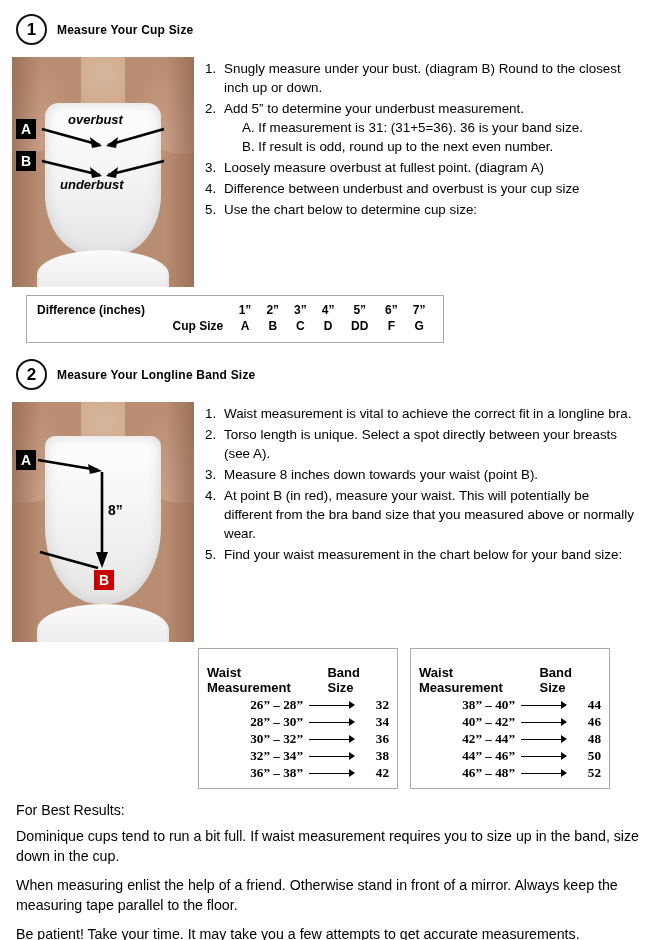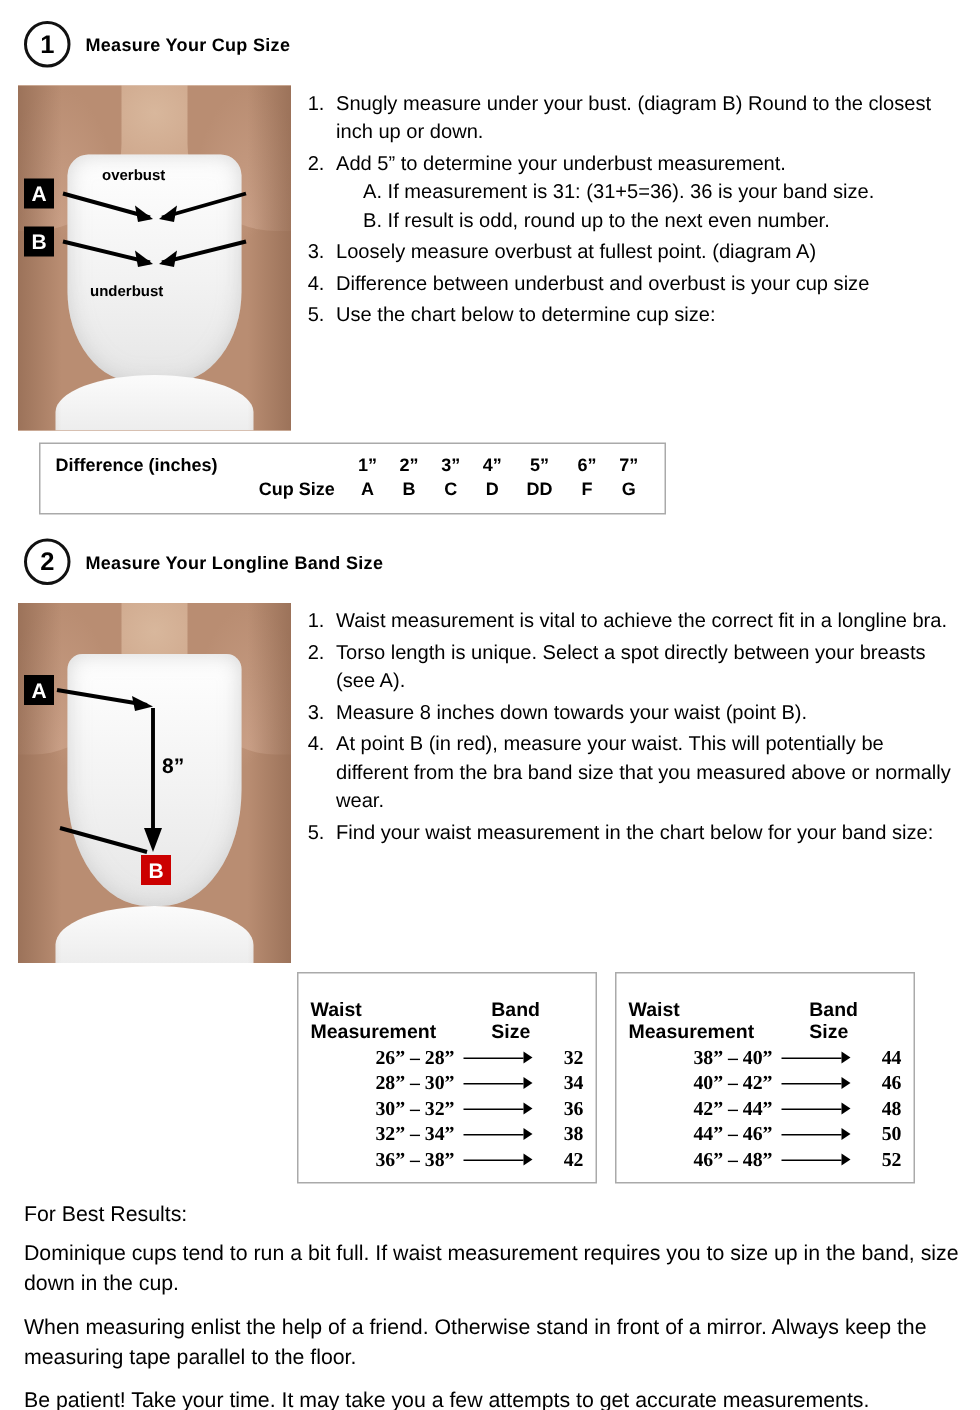--- a/index.html
+++ b/index.html
@@ -128,25 +128,26 @@
     width: 20px;
     height: 20px;
     display: flex;
     align-items: center;
     justify-content: center;
     z-index: 5;
   }
   .tag.red { background: #cc0000; }
   .cap {
     position: absolute;
-    font-size: 10px;
+    font-size: 13px;
     font-weight: bold;
     color: #000;
     z-index: 5;
     white-space: nowrap;
+    font-style: italic;
   }
   .arrow-svg {
     position: absolute;
     inset: 0;
     z-index: 4;
   }
   .inch-label {
     position: absolute;
     font-size: 14px;
     font-weight: bold;
@@ -306,21 +307,21 @@
 
           <path d="M30 104 L88 118" stroke="#000" stroke-width="2.6" fill="none"></path>
           <path d="M152 104 L96 118" stroke="#000" stroke-width="2.6" fill="none"></path>
           <polygon points="90,119 78,110 80,121" fill="#000"></polygon>
           <polygon points="94,119 106,110 104,121" fill="#000"></polygon>
         </svg>
 
         <div class="tag" style="left:4px; top:62px;">A</div>
         <div class="tag" style="left:4px; top:94px;">B</div>
         <div class="cap" style="left:56px; top:55px;">overbust</div>
-        <div class="cap" style="left:48px; top:132px;">underbust</div>
+        <div class="cap" style="left:48px; top:120px;">underbust</div>
       </div>
     </div>
 
     <div class="body-col">
       <ol class="steps">
         <li>Snugly measure under your bust.  (diagram B)  Round to the closest inch up or down.</li>
         <li>
           <span>Add 5” to determine your underbust measurement.</span>
           <ol class="sub">
             <li>A.  If measurement is 31: (31+5=36).  36 is your band size.</li>

